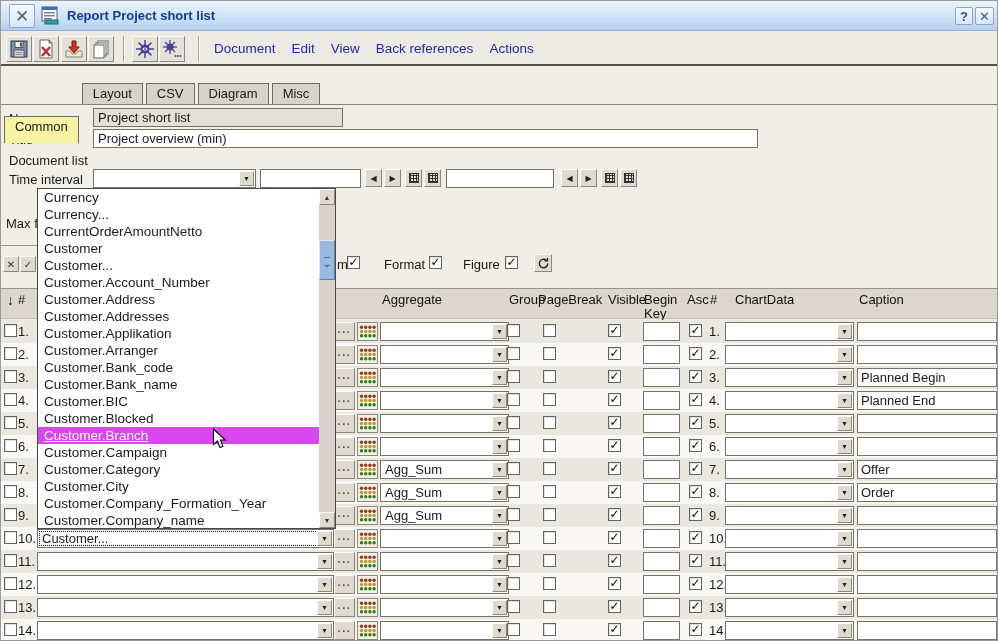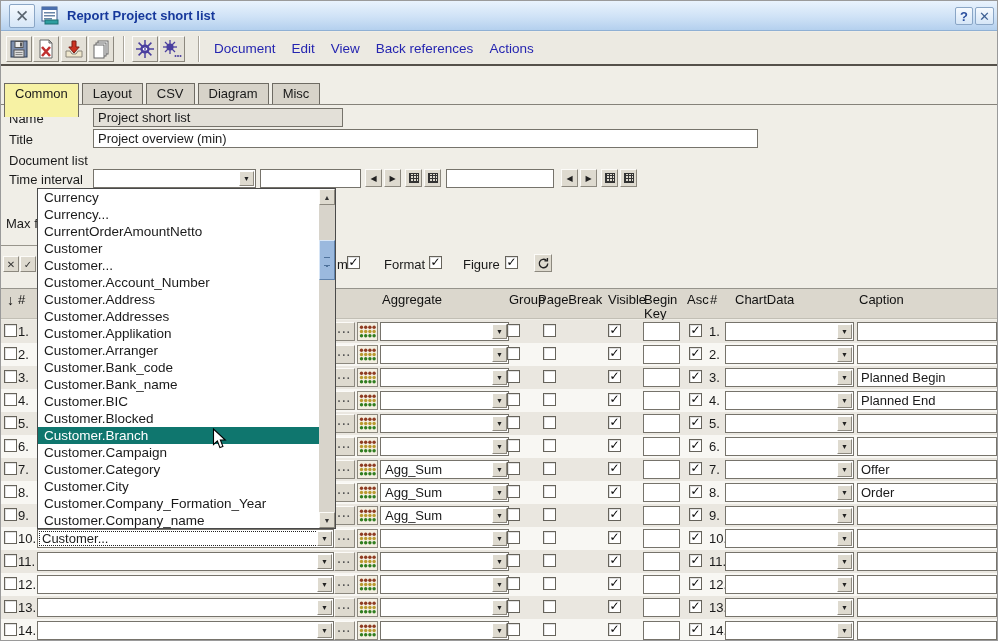--- a/index.html
+++ b/index.html
@@ -24,21 +24,21 @@
     background:#e4e1d8; border:1px solid; border-color:#fcfbf8 #8c887e #8c887e #fcfbf8; }
   .tool-sep { position:absolute; top:4px; width:2px; height:26px; border-left:1px solid #a9a59b; border-right:1px solid #fff; }
   .menubar { position:absolute; left:213px; top:0; height:32px; display:flex; align-items:center; gap:16px; }
   .mi { color:#2525b0; font-size:13.5px; cursor:default; }
 
   
   .tabline { position:absolute; top:103px; left:0; width:998px; height:1px; background:#85827a; }
   .tabstrip { position:absolute; top:82px; left:3px; display:flex; align-items:flex-start; }
   .tab { height:21px; padding:2px 10px 0; margin-right:3px; background:#d7d3c9;
     border:1px solid #6e6b63; border-bottom:none; font-size:13px; }
-  .tab.active { background:#f7f2a4; height:34px; position:relative; z-index:2; }
+  .tab.active { background:#f7f2a4; height:27px; position:relative; z-index:2;margin-top:33px; }
 
   
   .flabel { position:absolute; font-size:13px; color:#1a1a1a; }
   .inputbox { position:absolute; background:#fff; border:1px solid #76736b; height:19px; padding:1px 4px;
     font-size:13px; line-height:15px; white-space:nowrap; overflow:hidden; }
   .inputbox.readonly { background:#e3e0d8; }
   .combo { position:absolute; background:#fff; border:1px solid #76736b; height:19px; }
   .combo .ct { position:absolute; left:4px; top:1px; font-size:13px; line-height:15px; white-space:nowrap; }
   .combo .ca { position:absolute; right:1px; top:1px; width:15px; height:15px; background:#dedacf;
     border:1px solid; border-color:#fff #8c887e #8c887e #fff; font-size:7px; line-height:14px; text-align:center; color:#222; }
@@ -89,21 +89,21 @@
   .c-chart { left:724px; width:129px; }
   .c-cap   { left:856px; width:140px; }
   .boxin { background:#fff; border:1px solid #76736b; height:19px; padding:1px 3px; font-size:13px; line-height:15px;
            white-space:nowrap; overflow:hidden; }
 
   
   .ddlist { position:absolute; left:36px; top:187px; width:299px; height:341px; background:#fff;
     border:1px solid #4a4a4a; z-index:40; }
   .dd-items { position:absolute; left:0; top:0; right:16px; bottom:0; overflow:hidden; }
   .dd-item { height:17px; line-height:17px; padding-left:6px; font-size:13.5px; white-space:nowrap; }
-  .dd-item.sel { background:#0f766e; color:#fff; }
+  .dd-item.sel { background:#d946ef; color:#fff;text-decoration:underline; }
   .dd-scroll { position:absolute; top:0; right:0; width:16px; height:339px; background:#d8d4cb; }
   .sb-btn { position:absolute; left:0; width:16px; height:16px; display:flex; align-items:center; justify-content:center;
     background:#dedacf; border:1px solid; border-color:#fcfbf8 #8c887e #8c887e #fcfbf8; font-size:7px; color:#333; }
   .sb-up { top:0; } .sb-down { bottom:0; }
   .sb-thumb { position:absolute; left:0; top:51px; width:16px; height:40px; background:#9bb9de;
     border:1px solid; border-color:#d8e6f6 #5f82ac #5f82ac #d8e6f6; }
   .sb-thumb::after { content:""; position:absolute; left:4px; right:4px; top:16px; height:7px;
     border-top:1px solid #4f729c; border-bottom:1px solid #4f729c; box-shadow:0 3px 0 -2px #4f729c; }
 
   .cursor { position:absolute; left:211px; top:427px; z-index:60; }

